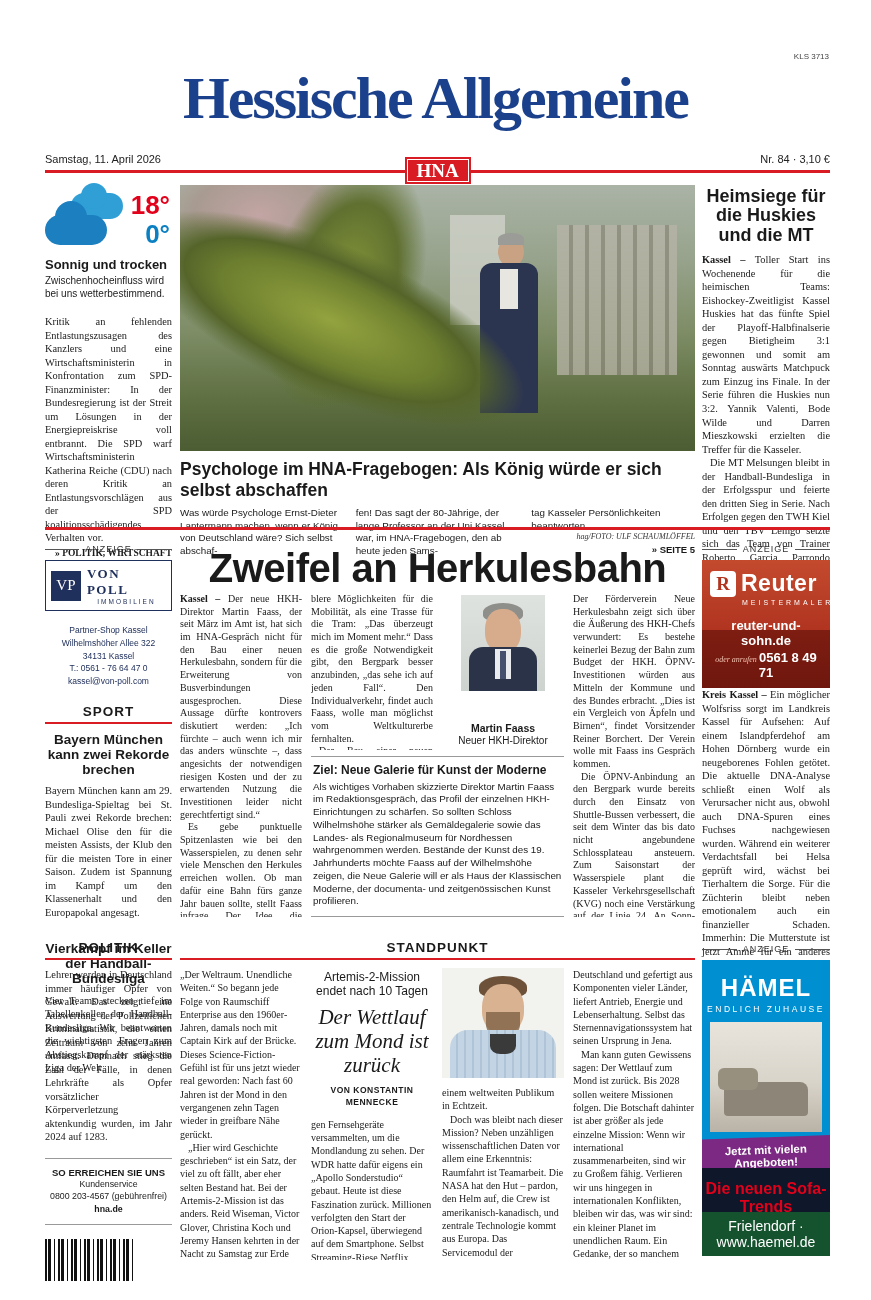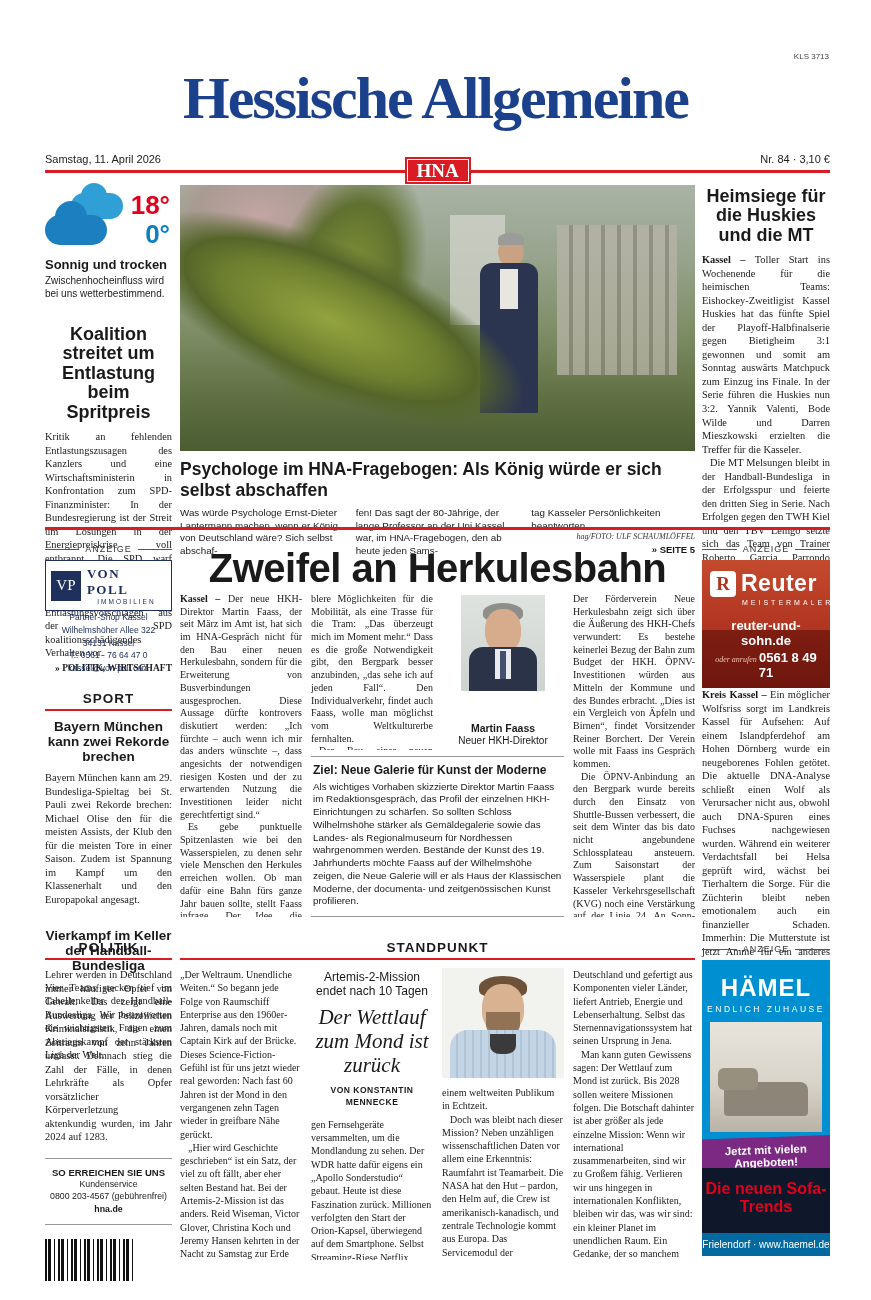--- a/index.html
+++ b/index.html
@@ -67,21 +67,21 @@
 
   
   .anz-label{display:flex;align-items:center;gap:6px;margin:4px 0 6px;}
   .anz-label .ln{flex:1;border-top:1px solid #555;}
   .anz-label .tx{font-size:9px;letter-spacing:1px;color:#333;}
   .vonpoll-box{border:1px solid #20305c;padding:5px;display:flex;align-items:center;gap:6px;background:#fff;}
   .vp-sq{width:30px;height:30px;background:#20305c;color:#fff;font-family:"Liberation Serif",serif;
      font-size:15px;display:flex;align-items:center;justify-content:center;}
   .vp-name{color:#20305c;font-family:"Liberation Serif",serif;font-size:13px;letter-spacing:1.5px;font-weight:bold;}
   .vp-sub{color:#20305c;font-size:6.5px;letter-spacing:2px;text-align:center;}
-  .vp-lines{margin-top:0;text-align:center;color:#20305c;font-size:8.5px;line-height:1.5;}
+  .vp-lines{margin-top:13px;text-align:center;color:#20305c;font-size:8.5px;line-height:1.5;}
 
   .reuter{background:linear-gradient(180deg,#c44a2e 0%,#b03420 55%,#7e1d12 55%,#6f170e 100%);
      padding:10px 8px 8px;color:#fff;}
   .rt-row{display:flex;align-items:center;gap:5px;}
   .rt-icon{width:26px;height:26px;background:#fff;border-radius:4px;color:#b03420;font-weight:bold;
      font-size:19px;display:flex;align-items:center;justify-content:center;font-family:"Liberation Serif",serif;}
   .rt-name{font-size:23px;font-weight:bold;letter-spacing:.5px;}
   .rt-sub{font-size:7px;letter-spacing:3px;margin:2px 0 12px 32px;}
   .rt-url{font-size:13px;font-weight:bold;text-align:center;}
   .rt-phone{font-size:8px;text-align:center;margin-top:2px;}
@@ -147,22 +147,22 @@
   .hm-name{font-size:24px;font-weight:bold;text-align:center;padding-top:14px;letter-spacing:1px;}
   .hm-sub{font-size:8.5px;letter-spacing:2.5px;text-align:center;margin-top:2px;}
   .hm-photo{position:absolute;left:8px;top:62px;width:112px;height:110px;background:
      linear-gradient(180deg,#e8e4dc 0%,#d9d4ca 55%,#b9b2a6 100%);}
   .hm-sofa{position:absolute;left:14px;top:60px;width:84px;height:34px;background:#8c8578;border-radius:8px 8px 4px 4px;}
   .hm-sofa:before{content:"";position:absolute;left:-6px;top:-14px;width:40px;height:22px;background:#97907f;border-radius:6px;}
   .hm-banner{position:absolute;left:0;top:178px;width:100%;background:#7b2982;transform:rotate(-2deg) scale(1.04);
      text-align:center;font-size:11px;font-weight:bold;padding:6px 0;}
   .hm-product{position:absolute;left:0;top:208px;width:100%;background:#0f172a;color:#e2001a;text-align:center;
      font-size:16px;font-weight:bold;line-height:1.1;padding:12px 0 34px;}
-  .hm-footer{position:absolute;left:0;bottom:0;width:100%;background:#0369a1;text-align:center;
-     font-size:10px;padding:6px 0;color:#fff;}
+  .hm-footer{position:absolute;left:0;bottom:0;width:100%;background:#14532d;text-align:center;
+     font-size:14px;padding:6px 0;color:#fff;}
 </style>
 </head>
 <body>
 
 <div class="page">
 
   <div class="kls">KLS 3713</div>
   <div class="logo">Hessische Allgemeine</div>
   <div class="dateline">
     <span class="date-left">Samstag, 11. April 2026</span>
@@ -177,21 +177,20 @@
       <span class="cloud c2b"></span>
       <span class="cloud c2"></span>
       <div class="wx-temps">
         <div class="wx-high">18°</div>
         <div class="wx-low">0°</div>
       </div>
       <div class="wx-title">Sonnig und trocken</div>
       <div class="wx-text">Zwischenhocheinfluss wird bei uns wetterbestimmend.</div>
     </div>
     <div>
-      <div class="rail-h">Koalition streitet um Entlastung beim Spritpreis</div>
       <div class="rail-body">
         <span>Kritik an fehlenden Entlastungszusagen des Kanzlers und eine Wirtschaftsministerin in Konfrontation zum SPD-Finanzminister: In der Bundesregierung ist der Streit um Lösungen in der Energiepreiskrise voll entbrannt. Die SPD warf Wirtschaftsministerin Katherina Reiche (CDU) nach deren Kritik an Entlastungsvorschlägen aus der SPD koalitionsschädigendes Verhalten vor.</span>
         <span class="ref-right">» POLITIK, WIRTSCHAFT</span>
       </div>
     </div>
   </div>
 
   <div class="center">
     <div class="photo">
       <div class="ph-blossom"></div>

